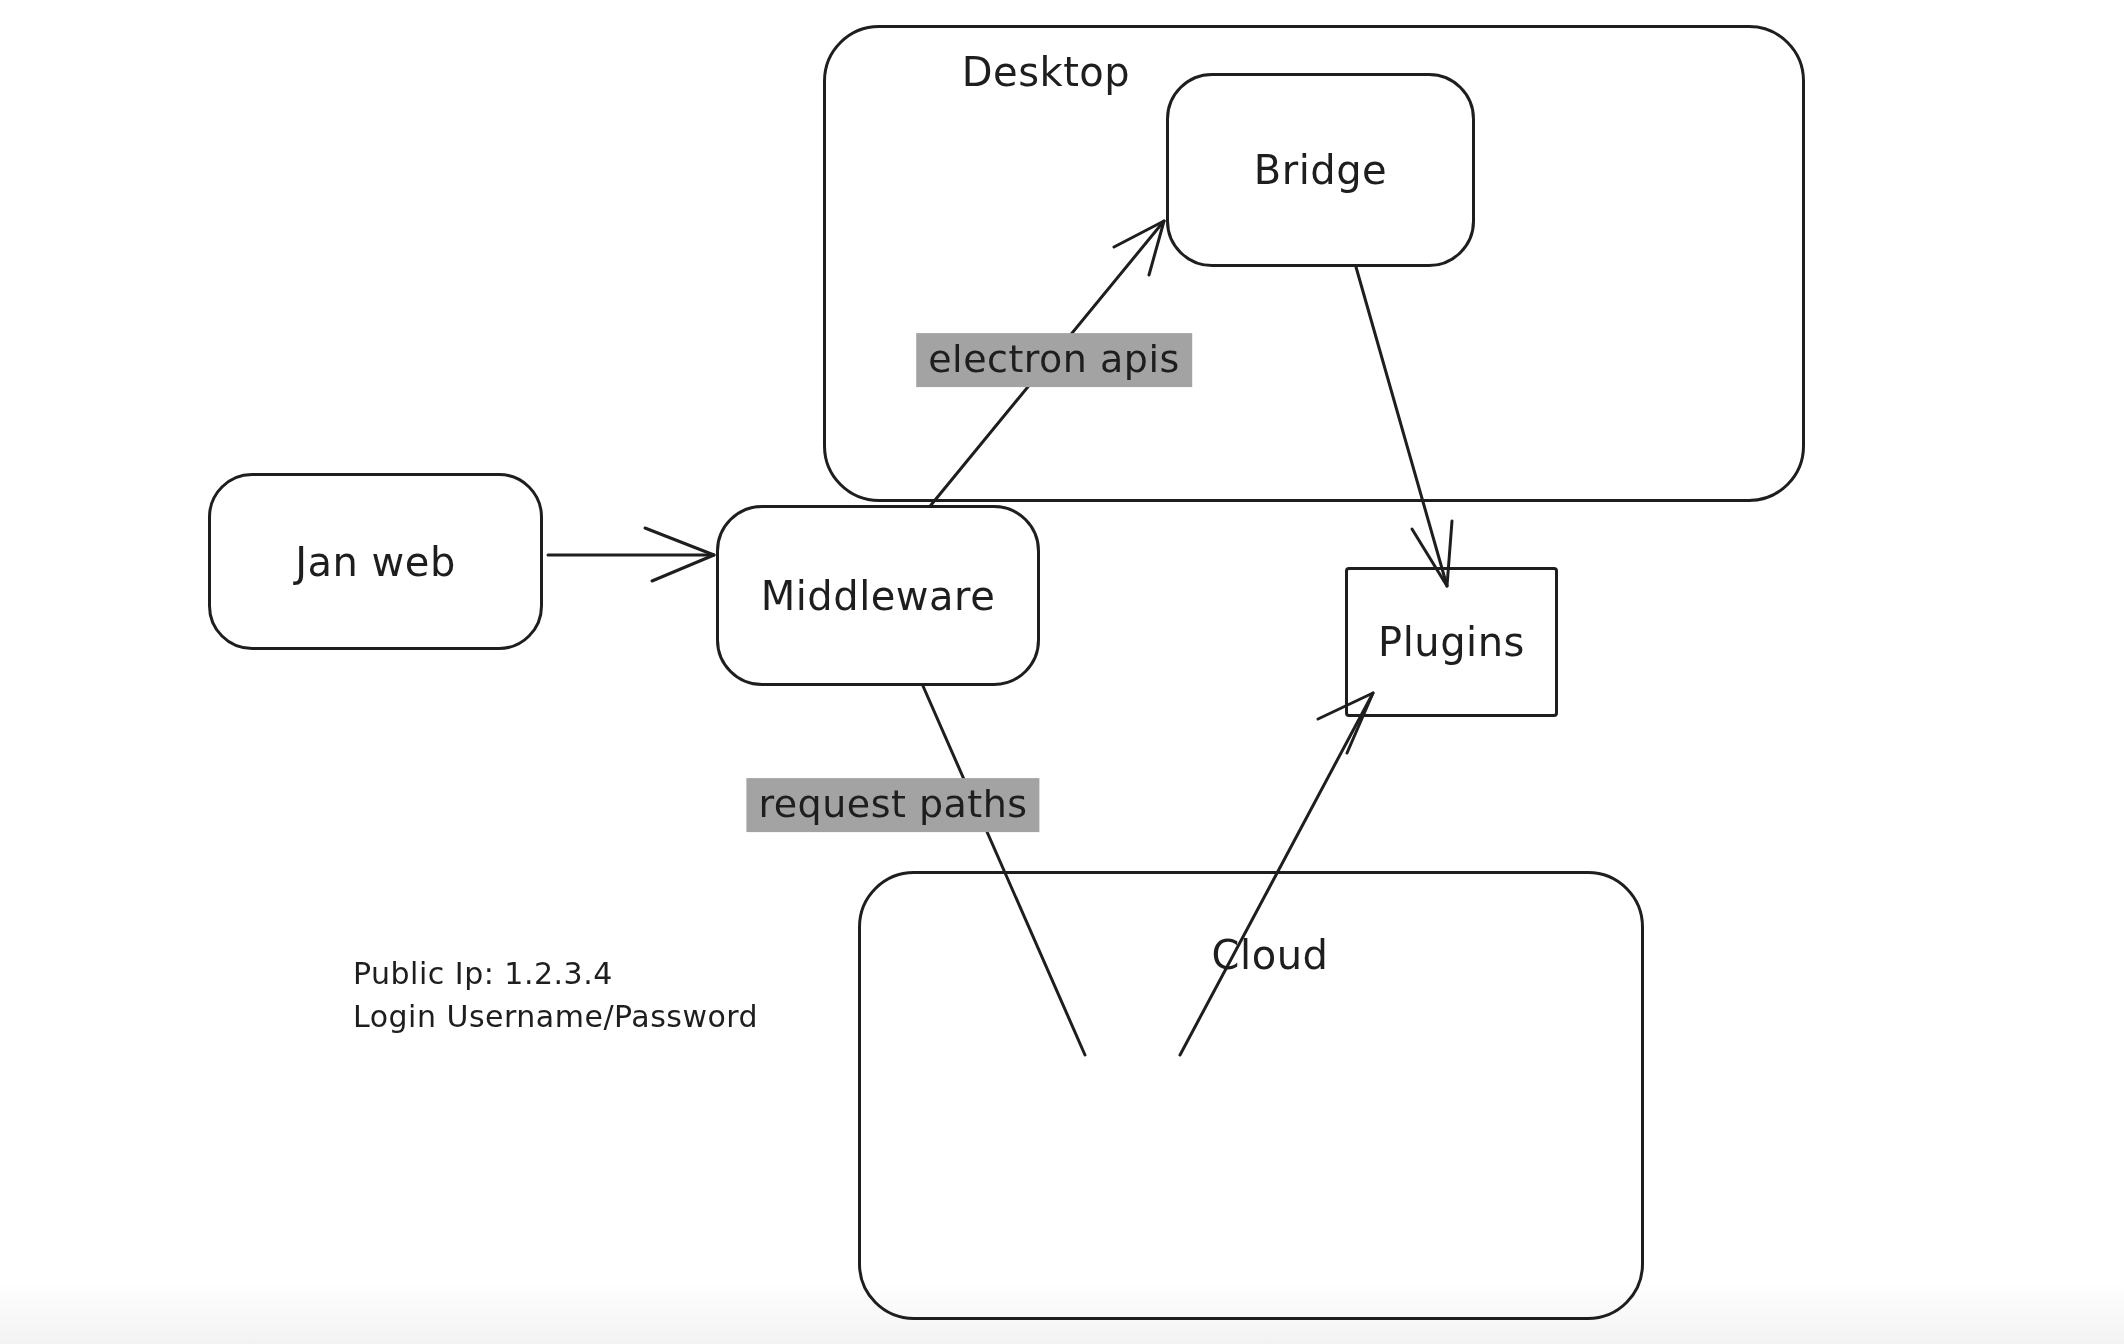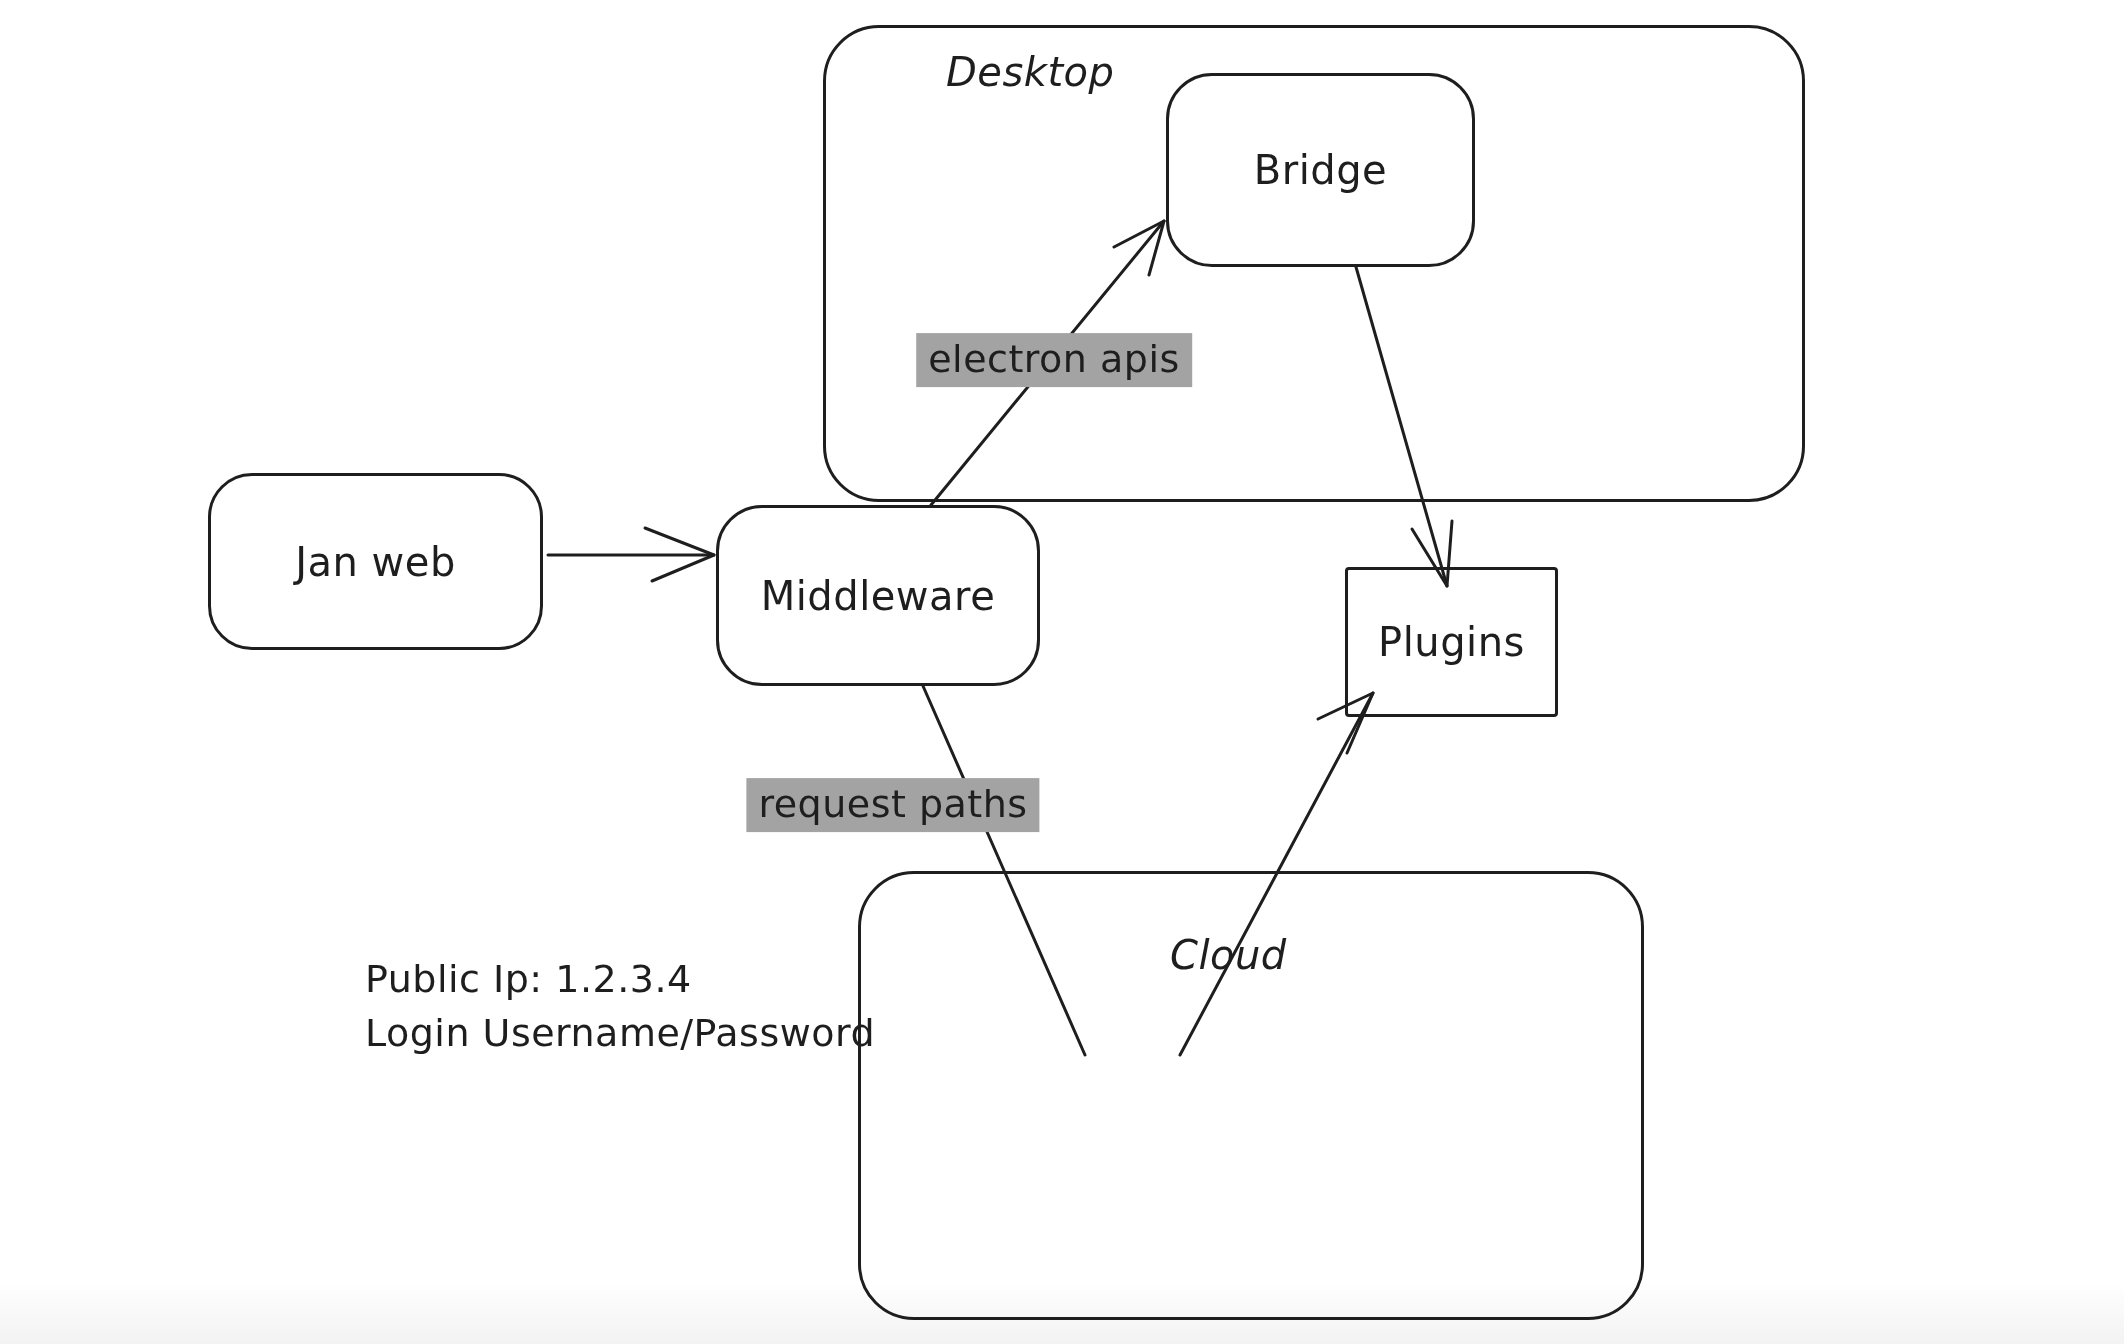--- a/index.html
+++ b/index.html
@@ -12,30 +12,30 @@
     position:absolute;box-sizing:border-box;background:#ffffff;
     border:3.5px solid #1e1e1e;display:flex;align-items:center;justify-content:center;
   }
   .container-box{
     position:absolute;box-sizing:border-box;background:transparent;
     border:3px solid #1e1e1e;
   }
   .node-label{font-size:40px;line-height:1.1;white-space:nowrap;letter-spacing:0.5px;}
   .floating-label{
     position:absolute;font-size:40px;line-height:1.1;white-space:nowrap;
-    letter-spacing:0.5px;text-align:left;font-style:italic;
+    letter-spacing:0.5px;text-align:center;
   }
   .edge-label{
     position:absolute;transform:translate(-50%,-50%);
     font-size:38px;line-height:1.1;white-space:nowrap;letter-spacing:0.5px;
     background:#a3a3a3;padding:6px 12px;z-index:40;
   }
   .annotation{
-    position:absolute;font-size:38px;line-height:1.42;letter-spacing:0.5px;
-    white-space:nowrap;z-index:10;margin-left:12px;
+    position:absolute;font-size:30px;line-height:1.42;letter-spacing:0.5px;
+    white-space:nowrap;z-index:10;
   }
   
   .desktop-container{left:823px;top:25px;width:982px;height:477px;border-radius:56px;}
   .cloud-container{left:858px;top:871px;width:786px;height:449px;border-radius:56px;}
   .jan-web-node{left:208px;top:473px;width:335px;height:177px;border-radius:44px;}
   .middleware-node{left:716px;top:505px;width:324px;height:181px;border-radius:46px;}
   .bridge-node{left:1166px;top:73px;width:309px;height:194px;border-radius:46px;}
   .plugins-node{left:1345px;top:567px;width:213px;height:150px;border-radius:4px;}
   .http-server-node{left:972px;top:1055px;width:256px;height:193px;border-radius:44px;}
   .desktop-label{left:946px;top:50px;width:200px;}

